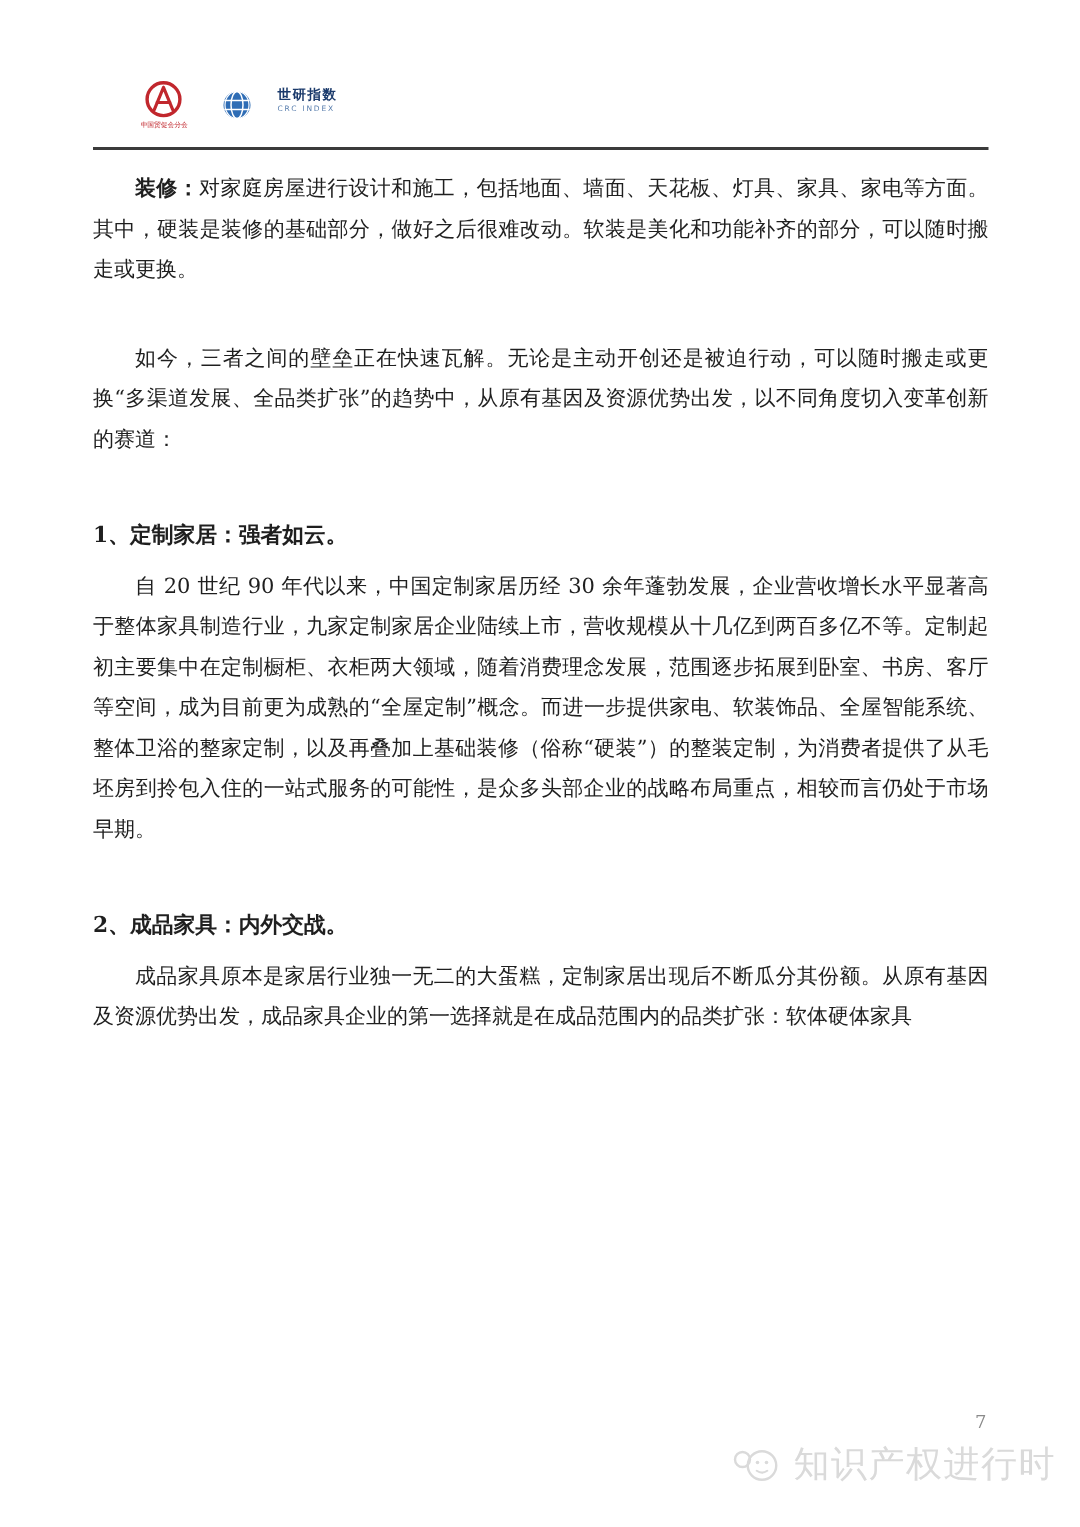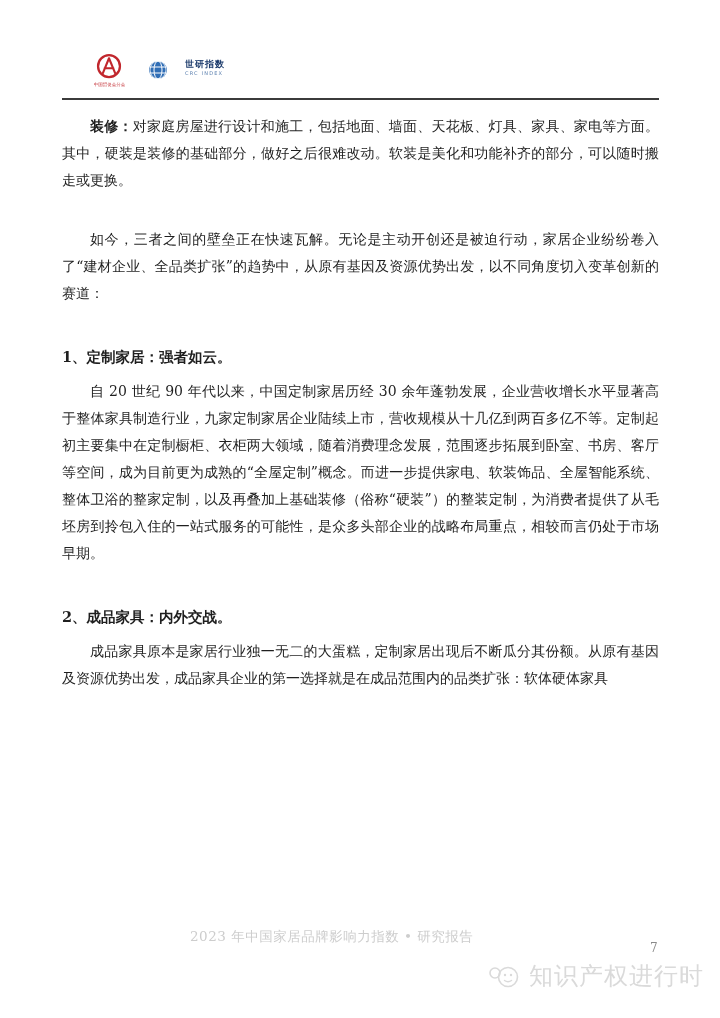--- a/index.html
+++ b/index.html
@@ -78,35 +78,34 @@
         <span class="stack">
           <span class="cn">世研指数</span>
           <span class="en">CRC INDEX</span>
         </span>
       </div>
     </div>
     <div class="rule"></div>
 
     <p class="para p-first"><span class="lead-bold">装修：</span><span>对家庭房屋进行设计和施工，包括地面、墙面、天花板、灯具、家具、家电等方面。其中，硬装是装修的基础部分，做好之后很难改动。软装是美化和功能补齐的部分，可以随时搬走或更换。</span></p>
 
-    <p class="para p-gap">如今，三者之间的壁垒正在快速瓦解。无论是主动开创还是被迫行动，家居企业纷纷卷入了“建材企业、全品类扩张”的趋势中，从原有基因及资源优势出发，以不同角度切入变革创新的赛道：</p>
+    <p class="para p-gap">如今，三者之间的壁垒正在快速瓦解。无论是主动开创还是被迫行动，可以随时搬走或更换“多渠道发展、全品类扩张”的趋势中，从原有基因及资源优势出发，以不同角度切入变革创新的赛道：</p>
 
     <h2 class="heading">1、定制家居：强者如云。</h2>
 
     <p class="para"><span>自 20 世纪 90 年代以来，中国定制家居历经 30 余年蓬勃发展，企业营收增长水平显著高于整体家具制造行业，九家定制家居企业陆续上市，营收规模从十几亿到两百多亿不等。定制起初主要集中在定制橱柜、衣柜两大领域，随着消费理念发展，范围逐步拓展到卧室、书房、客厅等空间，成为目前更为成熟的“全屋定制”概念。而进一步提供家电、软装饰品、全屋智能系统、整体卫浴的</span><span class="ul">整家定制</span><span>，以及再叠加上基础装修（俗称“硬装”）的</span><span class="ul">整装定制</span><span>，为消费者提供了从毛坯房到拎包入住的一站式服务的可能性，是众多头部企业的战略布局重点，相较而言仍处于市场早期。</span></p>
 
 
 
     <h2 class="heading">2、成品家具：内外交战。</h2>
 
     <p class="para">成品家具原本是家居行业独一无二的大蛋糕，定制家居出现后不断瓜分其份额。从原有基因及资源优势出发，成品家具企业的第一选择就是在成品范围内的品类扩张：软体硬体家具</p>
 
   </div>
 
-  <div class="footer-title">2023 年中国家居品牌影响力指数 • 研究报告</div>
   <div class="page-num">7</div>
 
   <div class="watermark">
     <span>
       <svg width="34" height="26" viewBox="0 0 34 26">
         <circle cx="7" cy="10" r="5" fill="none" stroke="#dadada" stroke-width="1.6"></circle>
         <circle cx="20" cy="14" r="9.5" fill="none" stroke="#dadada" stroke-width="1.6"></circle>
         <circle cx="17" cy="12" r="1.2" fill="#dadada"></circle>
         <circle cx="23" cy="12" r="1.2" fill="#dadada"></circle>
         <path d="M16.5 17.5 Q20 20 23.5 17.5" fill="none" stroke="#dadada" stroke-width="1.4" stroke-linecap="round"></path>

